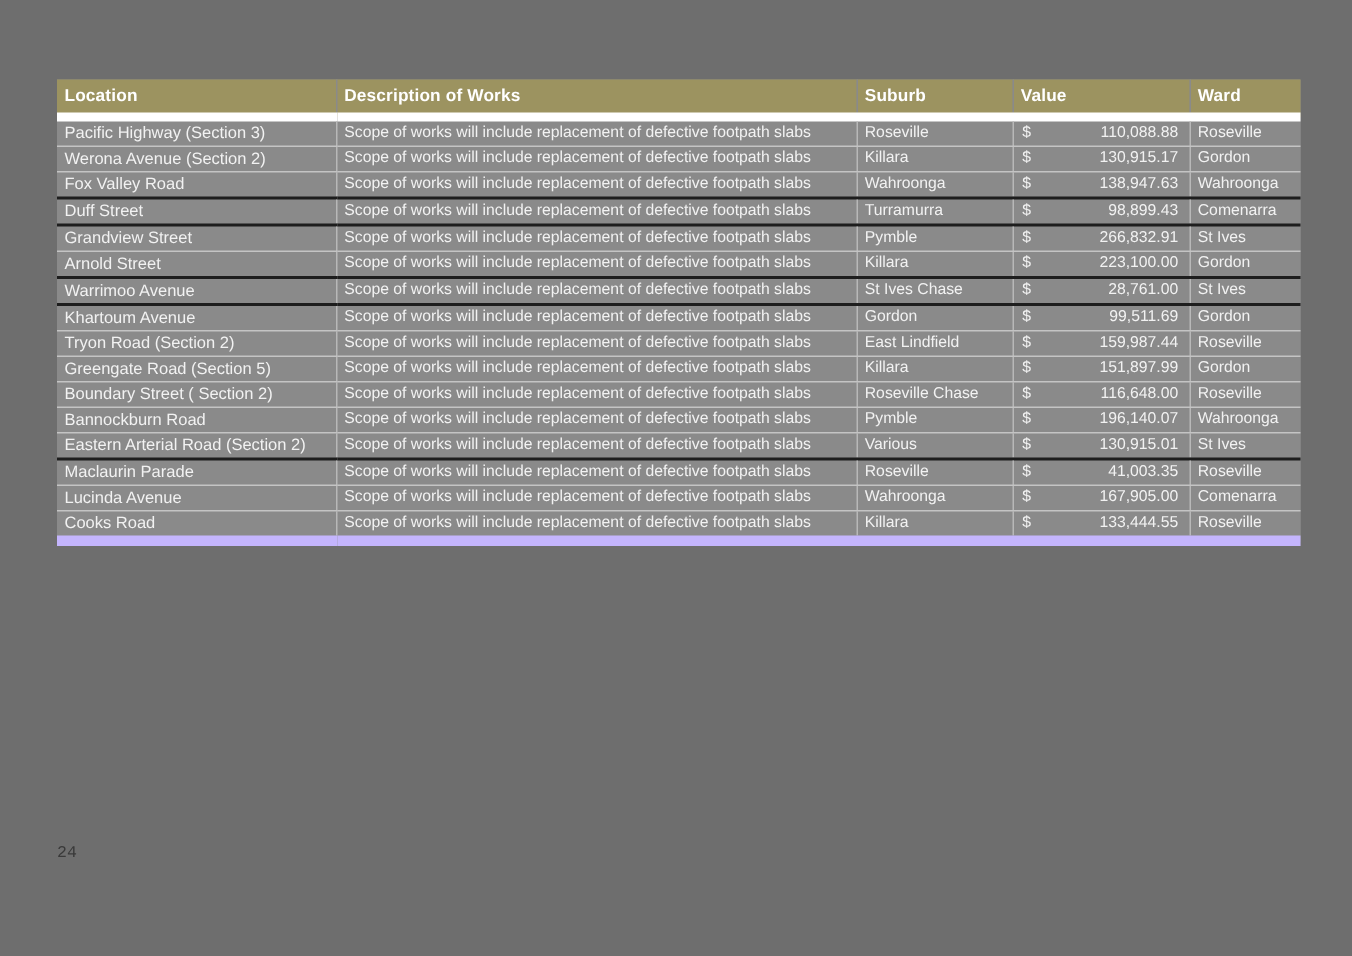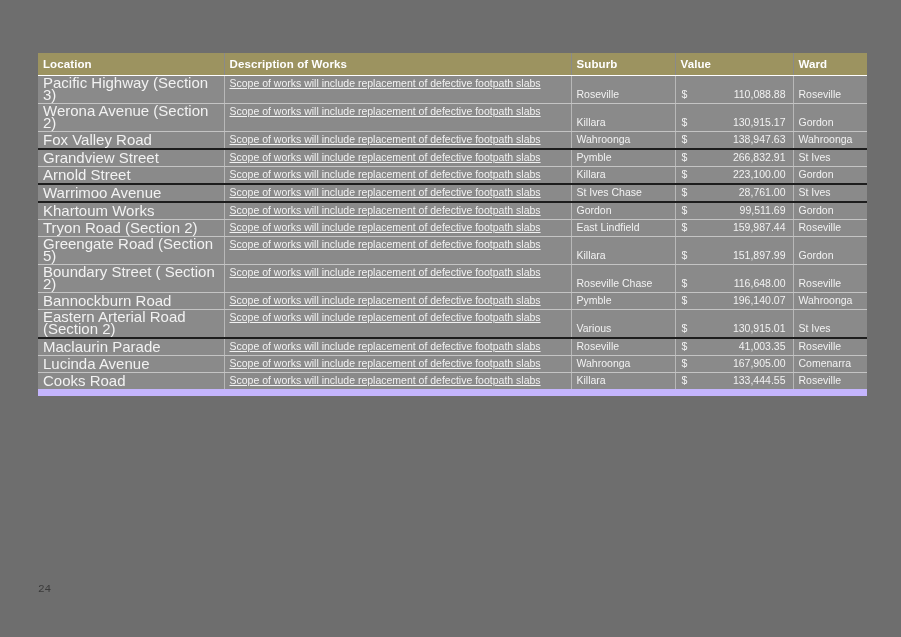--- a/index.html
+++ b/index.html
@@ -40,21 +40,21 @@
 
   thead th {
     background: #9c9360;
     color: #ffffff;
     font-size: 11.5px;
     font-weight: bold;
     text-align: left;
     padding: 3px 5px 4px 5px;
     height: 15px;
     border-right: 1px solid #8a8a8a;
-    border-bottom: 1px solid #ffffff;
+    border-bottom: 6px solid #ffffff;
     letter-spacing: 0.1px;
     white-space: nowrap;
   }
   thead th.last { border-right: none; }
 
   tbody td {
     color: #f2f2f2;
     font-size: 10.5px;
     vertical-align: middle;
     padding: 1px 5px 2px 5px;
@@ -63,26 +63,25 @@
     line-height: 12px;
     background: #8a8a8a;
   }
   tbody td.last { border-right: none; }
   tbody tr.thickline td { border-bottom: 2px solid #1d1d1d; }
   tbody tr:last-child td { border-bottom: 7px solid #c4b5fd; }
 
   td.loc {
     vertical-align: bottom;
     padding-bottom: 2px;
-    font-size: 15px;
+    font-size: 11px;
   }
   td.desc {
     vertical-align: top;
     padding-top: 1px;
-    text-decoration: underline;
   }
   td.sub { vertical-align: bottom; padding-bottom: 3px; }
   td.ward { vertical-align: bottom; padding-bottom: 3px; }
 
   td.val {
     vertical-align: bottom;
     padding-bottom: 3px;
     padding-right: 7px;
     padding-left: 6px;
   }
@@ -91,21 +90,21 @@
     justify-content: space-between;
     align-items: baseline;
     white-space: nowrap;
   }
   .val-cur { margin-right: 4px; }
   .val-num { }
 
   .page-number {
     position: absolute;
     left: 38px;
-    top: 583px;
+    top: 563px;
     color: #3a3a3a;
     font-size: 11px;
     font-family: Liberation Mono, monospace;
   }
 </style>
 </head>
 <body>
 
 <div class="page">
 
@@ -157,20 +156,32 @@
             <td class="desc">Scope of works will include replacement of defective footpath slabs</td>
             <td class="sub">Wahroonga</td>
             <td class="val">
               <span class="val-inner">
                 <span class="val-cur">$</span>
                 <span class="val-num">138,947.63</span>
               </span>
             </td>
             <td class="ward last">Wahroonga</td>
           </tr>
+          <tr class="thickline">
+            <td class="loc">Duff Street</td>
+            <td class="desc">Scope of works will include replacement of defective footpath slabs</td>
+            <td class="sub">Turramurra</td>
+            <td class="val">
+              <span class="val-inner">
+                <span class="val-cur">$</span>
+                <span class="val-num">98,899.43</span>
+              </span>
+            </td>
+            <td class="ward last">Comenarra</td>
+          </tr>
           <tr>
             <td class="loc">Grandview Street</td>
             <td class="desc">Scope of works will include replacement of defective footpath slabs</td>
             <td class="sub">Pymble</td>
             <td class="val">
               <span class="val-inner">
                 <span class="val-cur">$</span>
                 <span class="val-num">266,832.91</span>
               </span>
             </td>
@@ -194,21 +205,21 @@
             <td class="sub">St Ives Chase</td>
             <td class="val">
               <span class="val-inner">
                 <span class="val-cur">$</span>
                 <span class="val-num">28,761.00</span>
               </span>
             </td>
             <td class="ward last">St Ives</td>
           </tr>
           <tr>
-            <td class="loc">Khartoum Works</td>
+            <td class="loc">Khartoum Avenue</td>
             <td class="desc">Scope of works will include replacement of defective footpath slabs</td>
             <td class="sub">Gordon</td>
             <td class="val">
               <span class="val-inner">
                 <span class="val-cur">$</span>
                 <span class="val-num">99,511.69</span>
               </span>
             </td>
             <td class="ward last">Gordon</td>
           </tr>

